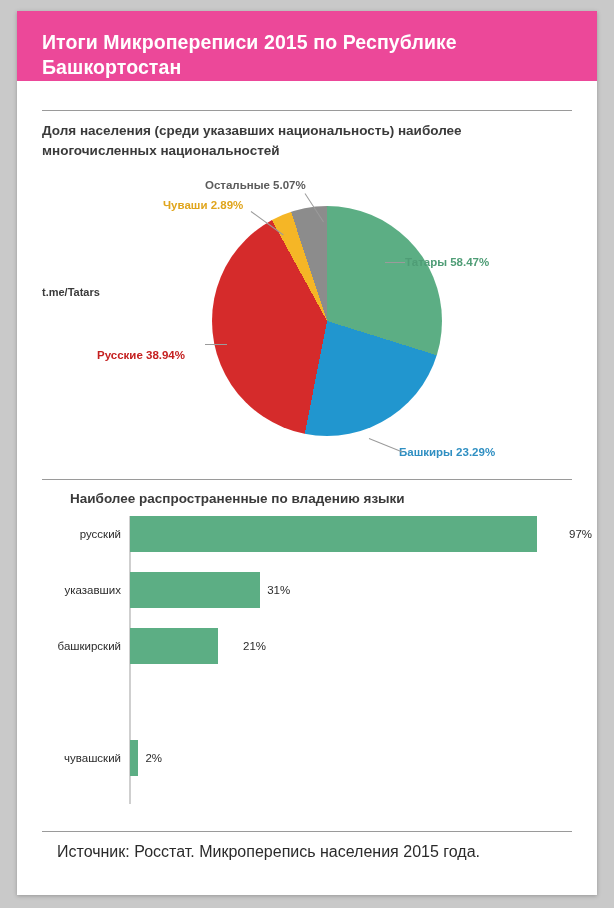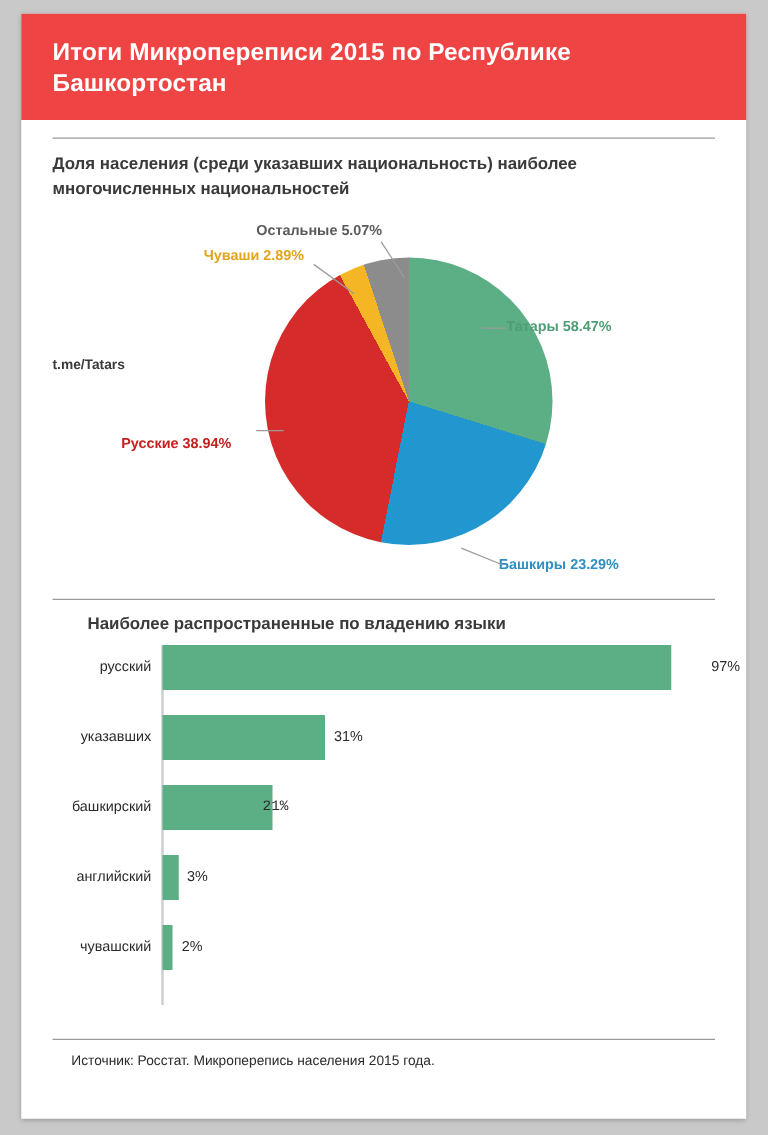--- a/index.html
+++ b/index.html
@@ -19,22 +19,22 @@
     top: 11px;
     width: 580px;
     height: 884px;
     background: #ffffff;
     box-shadow: 0 1px 4px rgba(0,0,0,0.25);
   }
   .header {
     position: absolute;
     left: 0; top: 0;
     width: 580px;
-    height: 85px;
-    background: #ef4444;
+    height: 70px;
+    background: #ec4899;
   }
   .header h1 {
     margin: 0;
     position: absolute;
     left: 25px;
     top: 19px;
     width: 520px;
     color: #ffffff;
     font-size: 19.5px;
     font-weight: bold;
@@ -155,21 +155,21 @@
     left: 112px;
     top: 505px;
     width: 2px;
     height: 288px;
     background: #cfcfcf;
   }
   .source {
     position: absolute;
     left: 40px;
     top: 832px;
-    font-size: 11px;
+    font-size: 16px;
     color: #2b2b2b;
   }
 </style>
 </head>
 <body>
 
 <div class="page">
 
   <div class="header">
     <h1>Итоги Микропереписи 2015 по Республике Башкортостан</h1>
@@ -219,28 +219,21 @@
         <div class="bar-track">
           <div class="bar-fill" style="width: 130.2px; background: rgb(92, 174, 132);"></div>
         </div>
         <div class="bar-value" style="left: 250.2px;">31%</div>
       </div>
       <div class="bar-row" style="top: 112px;">
         <div class="bar-cat">башкирский</div>
         <div class="bar-track">
           <div class="bar-fill" style="width: 88.2px; background: rgb(92, 174, 132);"></div>
         </div>
-        <div class="bar-value" style="left: 193px; font-family: Liberation Mono, monospace;">21%</div>
-      </div>
-      <div class="bar-row" style="top: 168px;">
-        <div class="bar-cat">английский</div>
-        <div class="bar-track">
-          <div class="bar-fill" style="width: 12.6px; background: rgb(92, 174, 132);"></div>
-        </div>
-        <div class="bar-value" style="left: 132.6px;">3%</div>
+        <div class="bar-value" style="left: 226px;">21%</div>
       </div>
       <div class="bar-row" style="top: 224px;">
         <div class="bar-cat">чувашский</div>
         <div class="bar-track">
           <div class="bar-fill" style="width: 8.4px; background: rgb(92, 174, 132);"></div>
         </div>
         <div class="bar-value" style="left: 128.4px;">2%</div>
       </div>
     </div>
 

